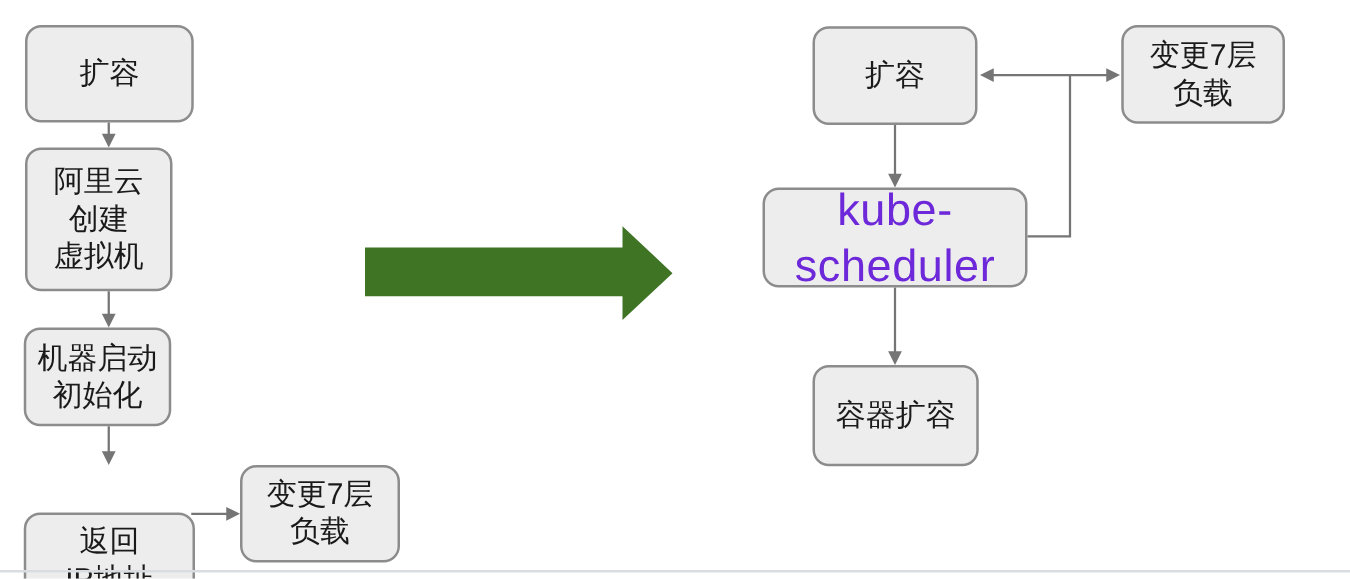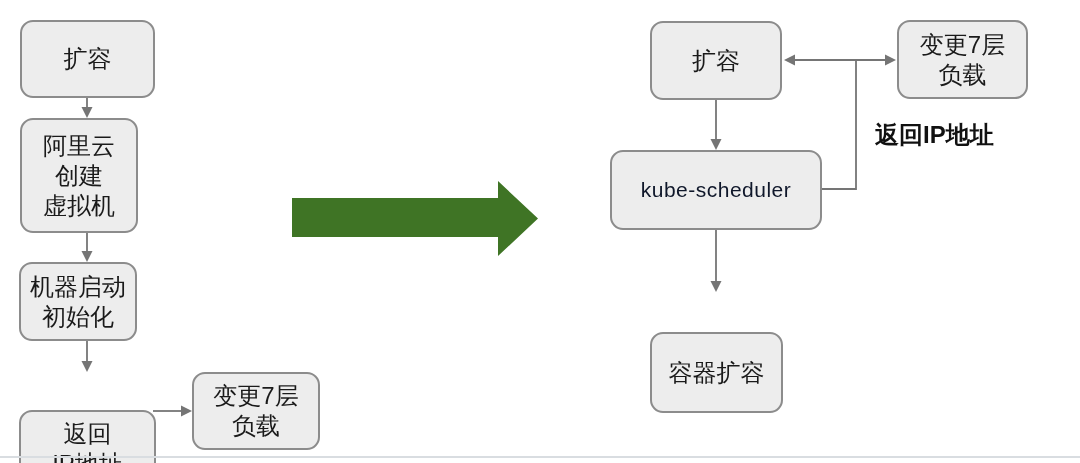--- a/index.html
+++ b/index.html
@@ -34,23 +34,23 @@
     justify-content: center;
     text-align: center;
   }
   .node-label {
     white-space: pre-line;
     font-size: 24px;
     line-height: 1.25;
     color: #1a1a1a;
   }
   .node-label.latin {
-    font-size: 21px;
+    font-size: 36px;
     letter-spacing: 0.5px;
-    color: #0f172a;
+    color: #6d28d9;
   }
   .edge-label {
     position: absolute;
     left: 875px;
     top: 119px;
     font-size: 24px;
     font-weight: 600;
     color: #111111;
     white-space: nowrap;
   }
@@ -120,21 +120,20 @@
   <div class="node" style="left:650px; top:21px;  width:132px; height:79px;">
     <span class="node-label">扩容</span>
   </div>
   <div class="node" style="left:897px; top:20px;  width:131px; height:79px;">
     <span class="node-label">变更7层
 负载</span>
   </div>
   <div class="node" style="left:610px; top:150px; width:212px; height:80px;">
     <span class="node-label latin">kube-scheduler</span>
   </div>
-  <div class="node" style="left:650px; top:292px; width:133px; height:81px;margin-top:40px;">
+  <div class="node" style="left:650px; top:292px; width:133px; height:81px;">
     <span class="node-label">容器扩容</span>
   </div>
 
-  <div class="edge-label">返回IP地址</div>
 
   <div class="bottom-rule"></div>
 
 </div>
 
 </body></html>

